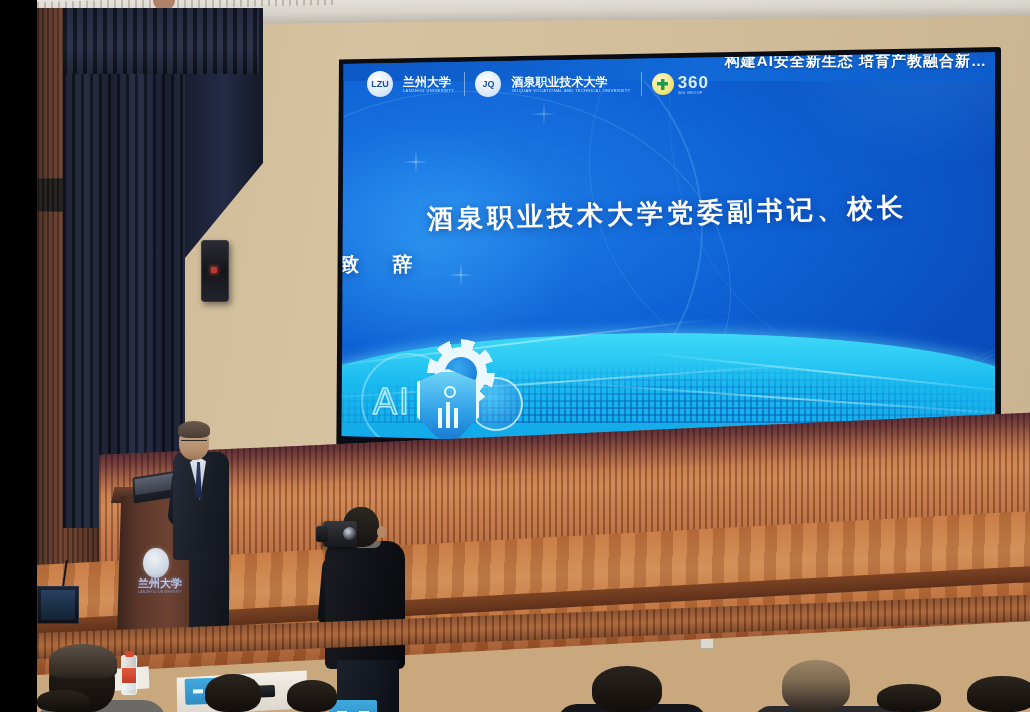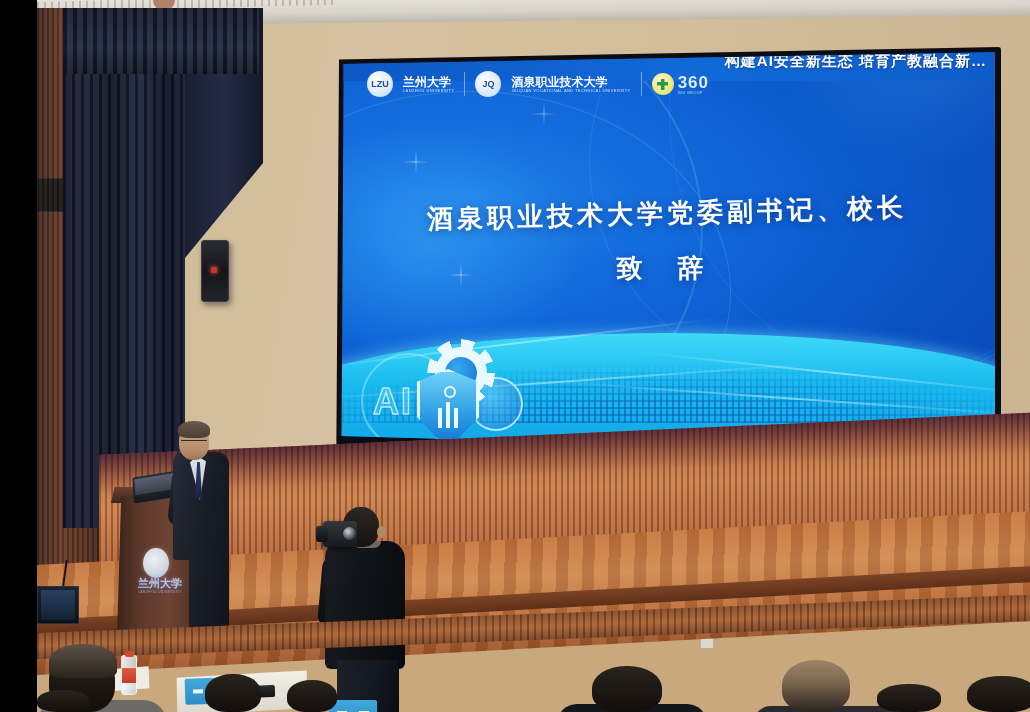--- a/index.html
+++ b/index.html
@@ -155,22 +155,22 @@
     color:#fff;font-size:36px;font-weight:bold;letter-spacing:18px;
     text-shadow:0 2px 10px rgba(0,30,90,.55);
   }
   .slide-sub{
     position:absolute;left:0;right:0;top:145px;text-align:center;
     color:#fff;font-size:26px;font-weight:bold;letter-spacing:4px;
     text-shadow:0 2px 8px rgba(0,30,90,.5);
     transform:rotate(-1.4deg);
   }
   .slide-sub2{
-    position:absolute;left:0;right:0;top:200px;text-align:center;
-    color:#fff;font-size:26px;font-weight:bold;letter-spacing:14px;
+    position:absolute;left:0;right:0;top:200px;
+    color:#fff;font-size:20px;font-weight:bold;letter-spacing:14px;
     text-shadow:0 2px 8px rgba(0,30,90,.5);
   }
   .spark{position:absolute;width:26px;height:26px;}
   .spark:before,.spark:after{
     content:"";position:absolute;left:50%;top:50%;background:#eaf7ff;
     box-shadow:0 0 6px #cfefff;
   }
   .spark:before{width:2px;height:26px;margin:-13px 0 0 -1px;
     clip-path:polygon(50% 0,62% 45%,50% 100%,38% 45%);}
   .spark:after{width:26px;height:2px;margin:-1px 0 0 -13px;
@@ -204,21 +204,21 @@
   .r3{right:-40px;bottom:104px;width:400px;transform:rotate(6deg);}
   .r4{right:-40px;bottom:74px;width:480px;transform:rotate(4deg);}
 
   
   .emblem{position:absolute;left:22px;bottom:6px;width:160px;height:110px;}
   .ai-ring{
     position:absolute;left:0;top:12px;width:92px;height:92px;border-radius:50%;
     border:2px solid rgba(180,240,255,.45);
   }
   .ai-text{
-    position:absolute;left:12px;top:40px;font-size:36px;font-weight:bold;
+    position:absolute;left:12px;top:40px;font-size:36px;font-weight:normal;
     color:rgba(140,225,255,.25);
     -webkit-text-stroke:1.5px rgba(205,245,255,.85);
     letter-spacing:2px;
   }
   .gear{
     position:absolute;left:74px;top:6px;width:52px;height:52px;border-radius:50%;
     background:#eaf8ff;
     box-shadow:
       0 -9px 0 -19px #eaf8ff, 0 9px 0 -19px #eaf8ff;
   }

